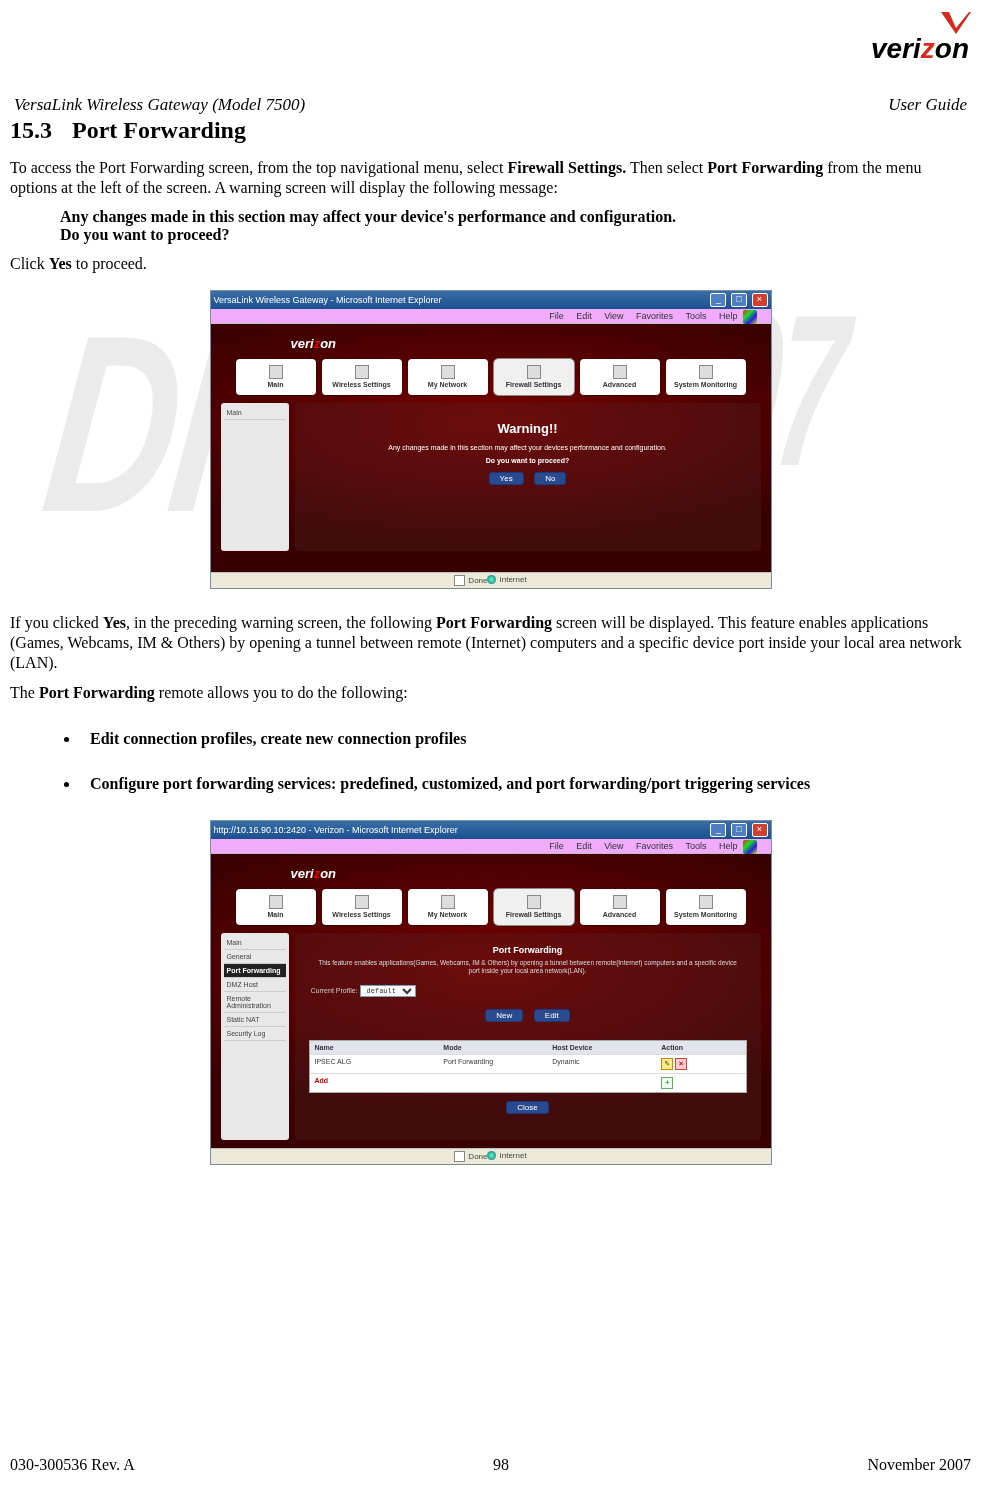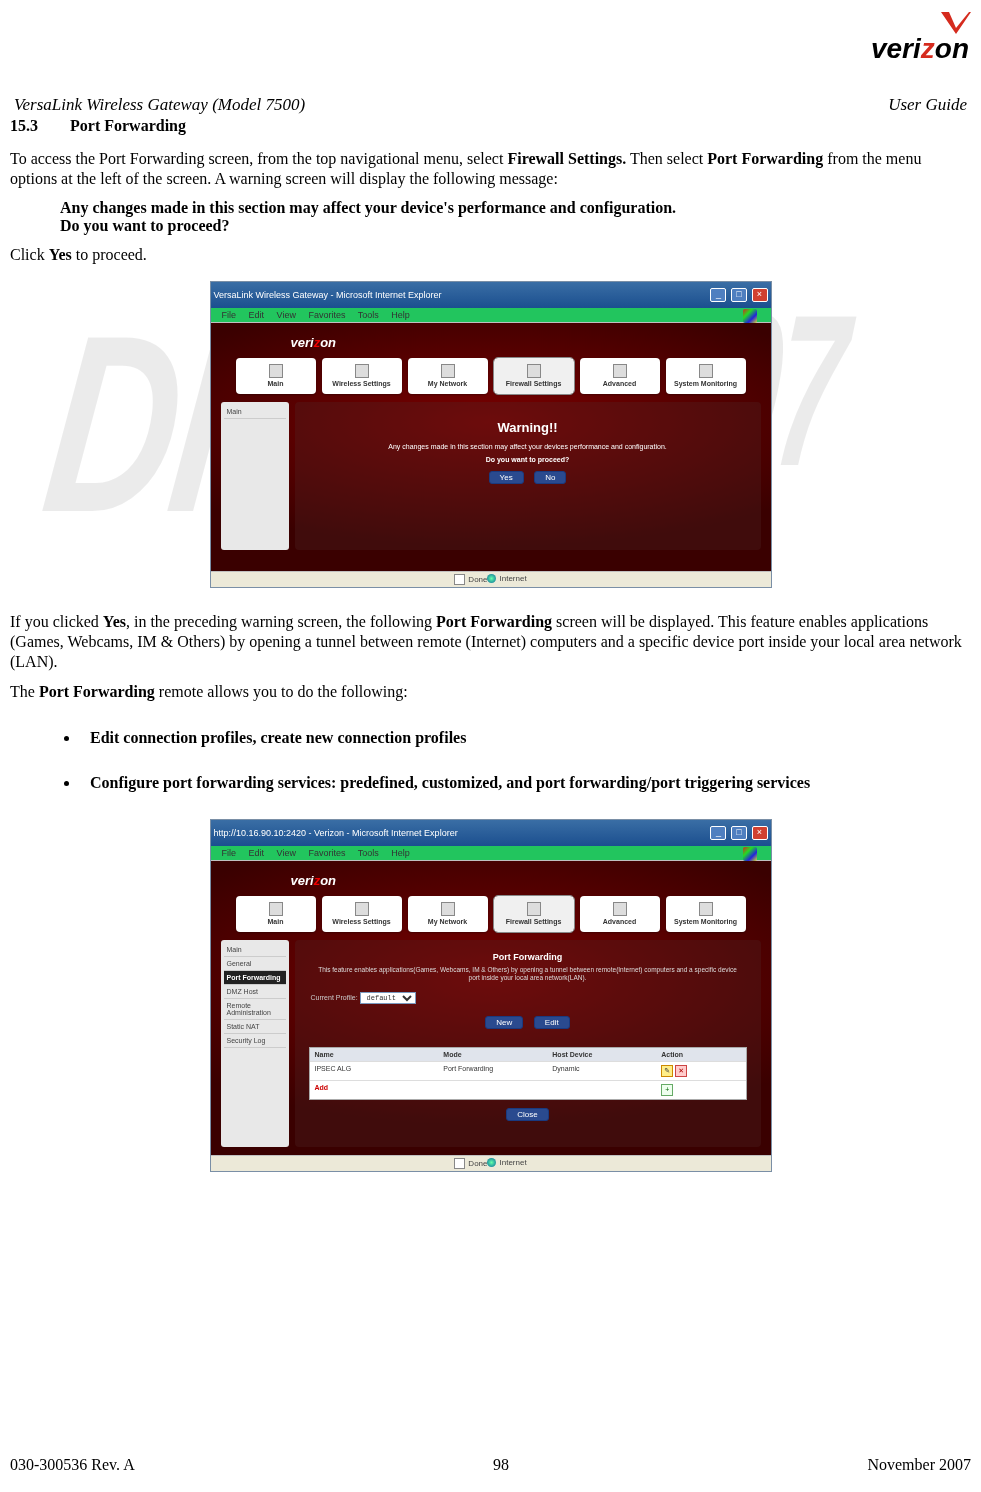--- a/index.html
+++ b/index.html
@@ -61,63 +61,64 @@
     .logo-svg { width: 150px; height: 55px; }
     .header-line {
       display: flex;
       justify-content: space-between;
       font-style: italic;
       font-size: 17px;
       margin-top: 75px;
       padding: 0 4px;
     }
     h2 {
-      font-size: 16px;
+      font-size: 24px;
       font-weight: bold;
       margin: 2px 0 14px 0;
     }
     .h2-num { display: inline-block; min-width: 56px; }
     p { margin: 10px 4px 10px 0; line-height: 1.25; }
     .indent-msg { margin: 10px 0 10px 50px; font-weight: bold; }
     ul { margin: 10px 0 14px 30px; }
     ul li { margin: 27px 0; padding-left: 10px; font-weight: bold; }
     .screenshot {
       display: block;
       margin: 16px auto 24px auto;
       border: 1px solid #7a8fa6;
       width: 560px;
       background: #ece9d8;
       font-family: Tahoma, Arial, sans-serif;
       font-size: 9px;
     }
     .titlebar {
       background: linear-gradient(#3a6ea5,#1b4f8f);
       color: #fff;
-      height: 26px;
+      height: 18px;
       display: flex;
       align-items: center;
       justify-content: space-between;
       padding: 0 3px;
       font-size: 9px;
     }
     .titlebar-buttons span {
       display: inline-block; width: 14px; height: 12px; margin-left: 2px;
       text-align: center; line-height: 11px; font-size: 9px; color: #fff;
       border: 1px solid #fff; border-radius: 2px;
     }
     .tb-min { background: #4f7fc0; }
     .tb-max { background: #4f7fc0; }
     .tb-close { background: #d04030; }
     .menubar {
-      background: #22c55e;
-      padding: 2px 11px;
+      background: #f0abfc;
+      padding: 2px 23px;
       border-bottom: 1px solid #c0c0c0;
       font-size: 9px;
       color: #333;
       position: relative;
+      text-align: right;
     }
     .menubar span { margin-right: 10px; }
     .ie-flag {
       position: absolute; right: 4px; top: 1px; width: 14px; height: 14px;
       background: linear-gradient(135deg,#d22,#2d2,#22d,#dd2);
       border-radius: 2px;
     }
     .vz-body {
       background: #4a0000;
       background: radial-gradient(ellipse 70% 50% at 50% 40%, #7a0000 0%, #3a0000 100%);

